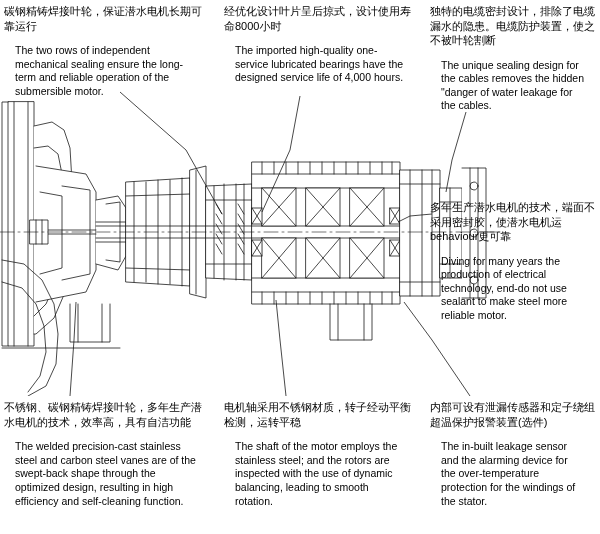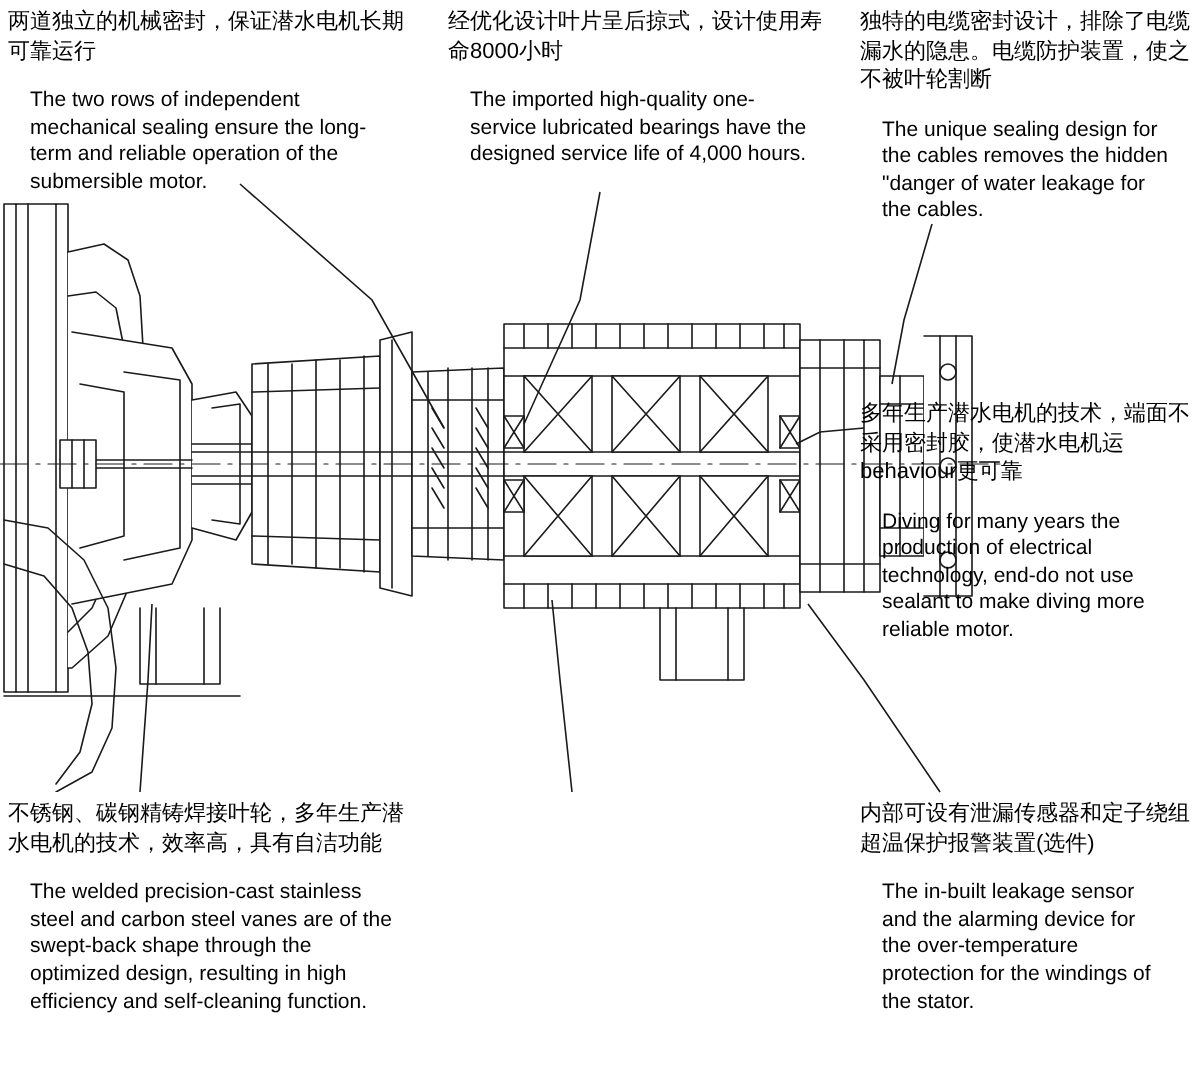--- a/index.html
+++ b/index.html
@@ -197,43 +197,47 @@
     <path d="M432 214 L410 216 L398 222"></path>
 
     <path d="M70 396 L74 340 L76 302"></path>
 
     <path d="M286 396 L280 340 L276 300"></path>
 
     <path d="M470 396 L432 340 L404 302"></path>
   </svg>
 
   <div class="callout" id="c-tl">
-    <p class="cn">两道独立的机械密封，保证潜水电机长期可靠运行</p>
+    <p class="cn">碳钢精铸焊接叶轮，保证潜水电机长期可靠运行</p>
     <p class="en">The two rows of independent mechanical sealing ensure the long-term and reliable operation of the submersible motor.</p>
   </div>
 
   <div class="callout" id="c-tm">
     <p class="cn">经优化设计叶片呈后掠式，设计使用寿命8000小时</p>
     <p class="en">The imported high-quality one-service lubricated bearings have the designed service life of 4,000 hours.</p>
   </div>
 
   <div class="callout" id="c-tr">
     <p class="cn">独特的电缆密封设计，排除了电缆漏水的隐患。电缆防护装置，使之不被叶轮割断</p>
     <p class="en">The unique sealing design for the cables removes the hidden "danger of water leakage for the cables.</p>
   </div>
 
   <div class="callout" id="c-mr">
     <p class="cn">多年生产潜水电机的技术，端面不采用密封胶，使潜水电机运behaviour更可靠</p>
-    <p class="en">Diving for many years the production of electrical technology, end-do not use sealant to make diving more reliable motor.</p>
+    <p class="en">Diving for many years the production of electrical technology, end-do not use sealant to make steel more reliable motor.</p>
   </div>
 
   <div class="callout" id="c-bl">
     <p class="cn">不锈钢、碳钢精铸焊接叶轮，多年生产潜水电机的技术，效率高，具有自洁功能</p>
     <p class="en">The welded precision-cast stainless steel and carbon steel vanes are of the swept-back shape through the optimized design, resulting in high efficiency and self-cleaning function.</p>
   </div>
 
+  <div class="callout" id="c-bm">
+    <p class="cn">电机轴采用不锈钢材质，转子经动平衡检测，运转平稳</p>
+    <p class="en">The shaft of the motor employs the stainless steel; and the rotors are inspected with the use of dynamic balancing, leading to smooth rotation.</p>
+  </div>
 
   <div class="callout" id="c-br">
     <p class="cn">内部可设有泄漏传感器和定子绕组超温保护报警装置(选件)</p>
     <p class="en">The in-built leakage sensor and the alarming device for the over-temperature protection for the windings of the stator.</p>
   </div>
 
 </div>
 
 </body></html>

